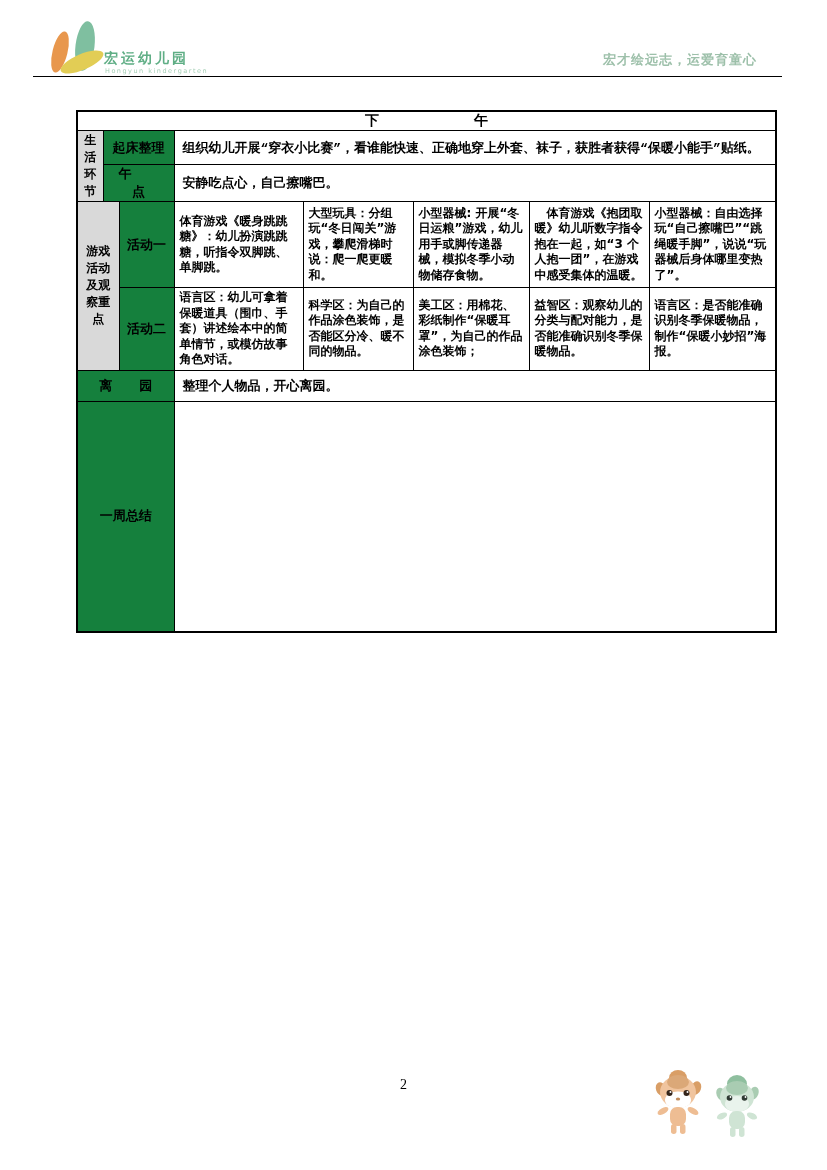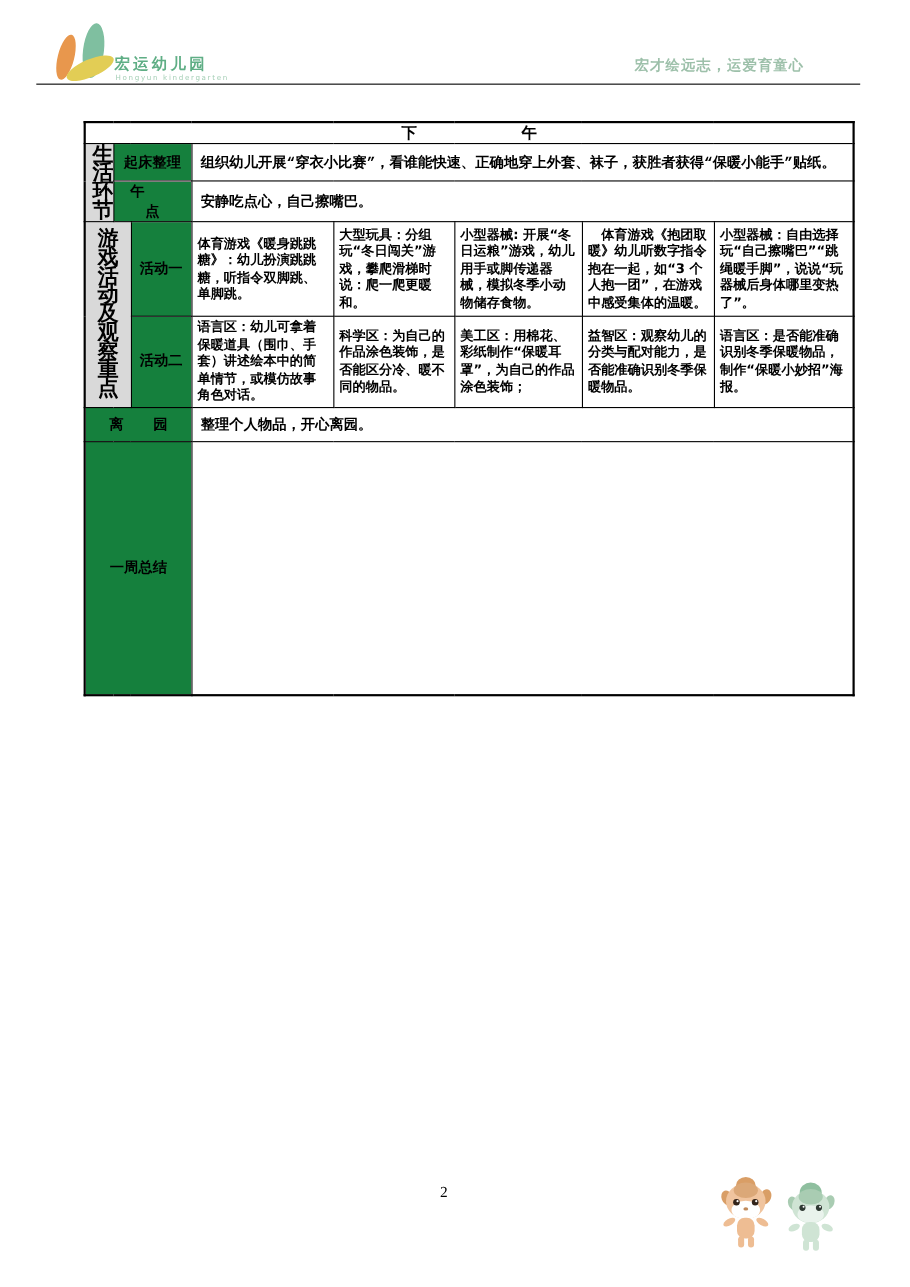--- a/index.html
+++ b/index.html
@@ -4,41 +4,41 @@
 <style>
   * { margin:0; padding:0; box-sizing:border-box; }
   html,body { background:#ffffff; }
   body {
     width:827px; height:1170px; position:relative; overflow:hidden;
     font-family:"DejaVu Sans", sans-serif; color:#000;
   }
   
   .logo { position:absolute; left:42px; top:20px; width:170px; height:58px; }
   .tagline {
-    position:absolute; left:577px; top:51px;
+    position:absolute; left:603px; top:51px;
     font-size:13px; font-weight:bold; letter-spacing:1px; color:#9dc0aa;
   }
   .hdr-line { position:absolute; left:33px; top:76px; width:749px; height:1px; background:#000; }
 
   
   table.sched {
     position:absolute; left:76px; top:110px; width:699px;
     border-collapse:collapse; table-layout:fixed; border:2px solid #000;
   }
   table.sched td {
     border:1px solid #000; font-weight:bold; overflow:hidden;
     vertical-align:middle;
   }
   td.title-cell { text-align:center; font-size:14px; height:17px; padding:0; }
   .spread-title { letter-spacing:95px; margin-right:-95px; }
   .spread-2 { letter-spacing:27px; margin-right:-27px; }
 
   td.lbl { background:#15803d; text-align:center; font-size:13px; }
   td.grp {
-    background:#d9d9d9; text-align:center; font-size:19px;
+    background:#d9d9d9; text-align:center; font-size:12px;
     line-height:17px; word-break:break-all;
   }
   td.grp-life { padding:0 6px; }
   td.grp-games { padding:0 4px; }
   td.lbl-act { padding:0 3px; word-break:break-all; line-height:17px; }
 
   td.ct { font-size:13px; padding:2px 8px; text-align:left;font-family:Liberation Mono, monospace; }
   td.act { font-size:12px; line-height:15.5px; padding:2px 4px 2px 5px; text-align:left; }
   td.summary-content { vertical-align:top; }
 

